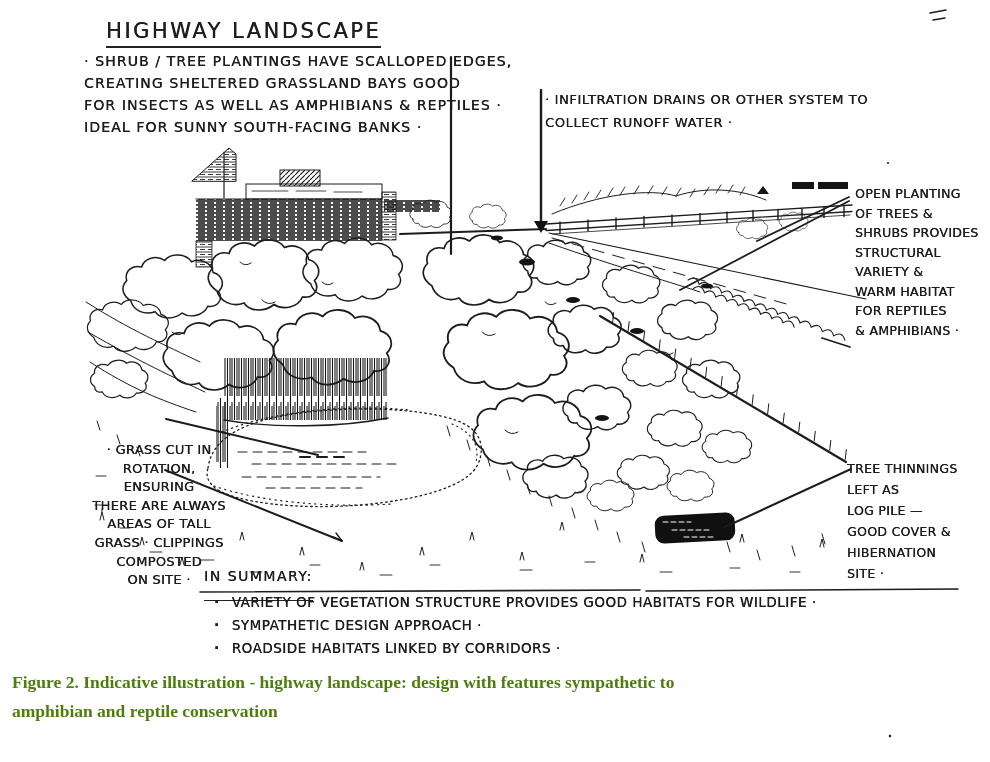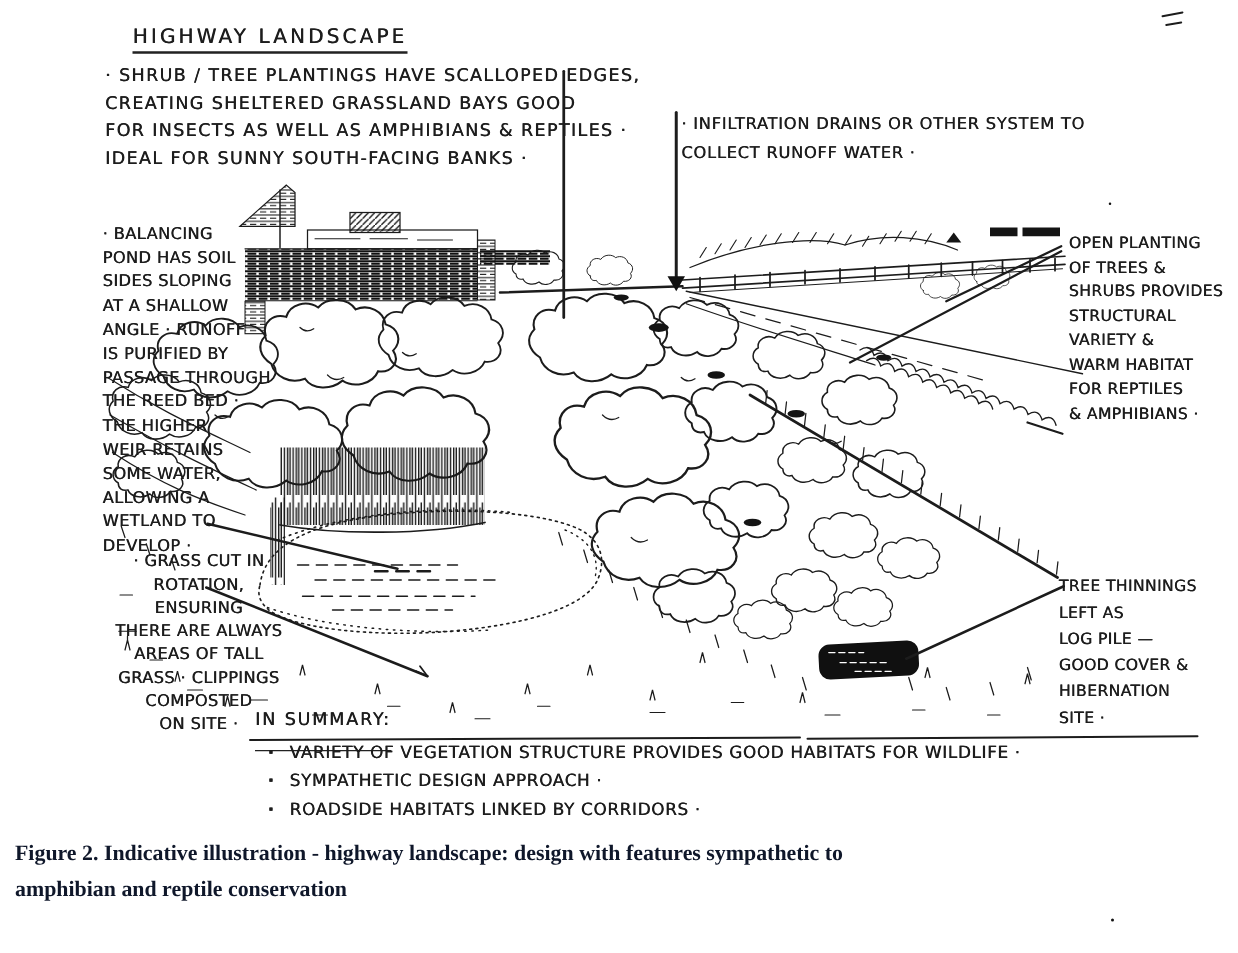--- a/index.html
+++ b/index.html
@@ -1,38 +1,38 @@
 <!DOCTYPE html>
 <html><head>
 <meta charset="utf-8">
 <style>
   html,body{margin:0;padding:0;background:#ffffff;}
   .page{position:relative;width:990px;height:762px;background:#fff;overflow:hidden;
         font-family:"DejaVu Sans",sans-serif;color:#1d1d1d;}
   .page svg{position:absolute;left:0;top:0;}
   .hand{position:absolute;white-space:pre-line;color:#1d1d1d;
         text-shadow:0.35px 0 0 #1d1d1d;}
-  .title{left:106px;top:19px;font-size:16px;letter-spacing:2.5px;
+  .title{left:106px;top:19px;font-size:21px;letter-spacing:2.5px;
          border-bottom:2px solid #222;padding-bottom:3px;}
   .note-shrub{left:84px;top:50px;width:480px;font-size:14px;line-height:22px;letter-spacing:1.1px;}
   .note-infil{left:545px;top:88px;width:370px;font-size:13px;line-height:23px;letter-spacing:0.6px;}
   .note-balancing{left:82px;top:178px;width:180px;font-size:13px;line-height:19.2px;letter-spacing:0.3px;}
   .note-open{left:855px;top:184px;width:134px;font-size:12.5px;line-height:19.5px;letter-spacing:0.3px;}
   .note-riprap{left:852px;top:342px;width:134px;font-size:12.5px;line-height:20px;letter-spacing:0.3px;}
   .note-grass{left:78px;top:441px;width:162px;font-size:13px;line-height:18.6px;letter-spacing:0.3px;text-align:center;}
   .note-thin{left:847px;top:458px;width:142px;font-size:12.5px;line-height:21px;letter-spacing:0.3px;}
   .shead{left:204px;top:568px;font-size:14px;letter-spacing:1.5px;
          border-bottom:1.8px solid #222;padding-bottom:16px;}
   .sitems{position:absolute;left:214px;top:595px;width:740px;list-style:none;margin:0;padding:0;}
   .sitems li{display:flex;gap:12px;font-size:13.5px;letter-spacing:0.5px;line-height:14px;
              margin-bottom:9px;text-shadow:0.35px 0 0 #1d1d1d;}
   .bdot{font-weight:bold;}
   .caption{position:absolute;left:12px;top:668px;width:860px;white-space:pre-line;
            font-family:"Liberation Serif","DejaVu Serif",serif;font-weight:bold;
-           font-size:17.5px;line-height:29px;color:#0f172a;}
+           font-size:17.5px;line-height:29px;color:#4d7c0f;}
 </style>
 </head>
 <body>
 
 <div class="page">
 
   <svg width="990" height="762" viewBox="0 0 990 762">
     <defs>
       <path id="cloudA" d="M8,34C2,30 0,24 5,19C3,12 9,7 16,9C18,2 27,0 33,4C38,-2 49,-1 53,5C60,2 68,6 69,13C76,15 78,22 73,27C77,33 72,39 65,38C62,45 52,47 46,43C40,48 30,48 26,42C18,45 10,41 8,34Z"></path>
       <path id="cloudB" d="M6,24C1,21 1,15 6,12C5,6 12,2 18,5C22,-1 31,-1 35,3C41,0 48,3 49,9C55,11 56,17 52,21C55,26 50,31 44,30C41,35 33,36 29,32C23,36 15,34 13,29C9,30 6,28 6,24Z"></path>
@@ -188,34 +188,20 @@
   </svg>
 
   <div class="hand title">HIGHWAY LANDSCAPE</div>
 
   <div class="hand note-infil">· INFILTRATION DRAINS OR OTHER SYSTEM TO
 COLLECT RUNOFF WATER ·</div>
   <div class="hand note-shrub">· SHRUB / TREE PLANTINGS HAVE SCALLOPED EDGES,
 CREATING SHELTERED GRASSLAND BAYS GOOD
 FOR INSECTS AS WELL AS AMPHIBIANS &amp; REPTILES ·
 IDEAL FOR SUNNY SOUTH-FACING BANKS ·</div>
-  <div class="hand note-balancing">· BALANCING
-POND HAS SOIL
-SIDES SLOPING
-AT A SHALLOW
-ANGLE · RUNOFF
-IS PURIFIED BY
-PASSAGE THROUGH
-THE REED BED ·
-THE HIGHER
-WEIR RETAINS
-SOME WATER,
-ALLOWING A
-WETLAND TO
-DEVELOP ·</div>
   <div class="hand note-open">OPEN PLANTING
 OF TREES &amp;
 SHRUBS PROVIDES
 STRUCTURAL
 VARIETY &amp;
 WARM HABITAT
 FOR REPTILES
 &amp; AMPHIBIANS ·</div>
   <div class="hand note-grass">· GRASS CUT IN
 ROTATION,

